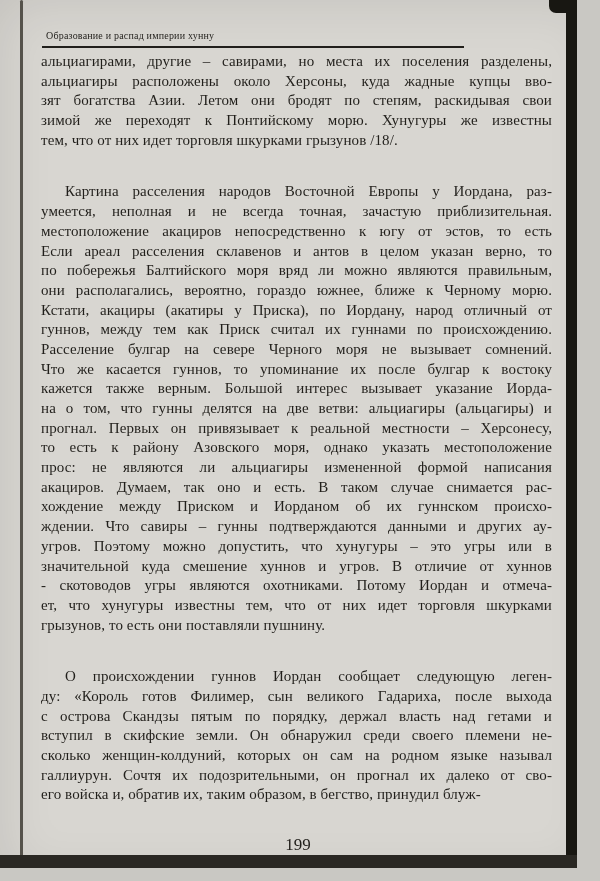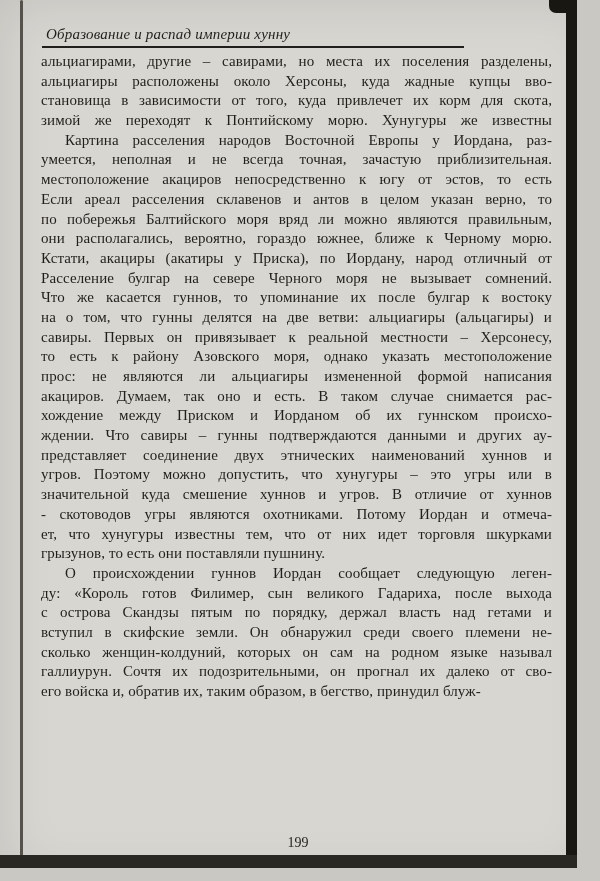--- a/index.html
+++ b/index.html
@@ -49,47 +49,46 @@
     position:absolute;left:0;top:868px;width:577px;height:13px;
     background:var(--paper_outside);
   }
   
   .header{
     position:absolute;left:42px;top:25px;width:422px;
     border-bottom:2px solid var(--ink);
     padding-bottom:3px;
   }
   .header-text{
-    font-style:italic;
-    font-size:15px;
+    font-size:10px;
     color:var(--ink);
     letter-spacing:.2px;
     padding-left:4px;
   }
   
   .body-text{
     position:absolute;left:41px;top:52px;width:511px;
     color:var(--ink);
     font-size:15px;
   }
   .line{
     height:19.7px;
     line-height:19.7px;
     text-align:justify;
     text-align-last:justify;
     overflow:hidden;
     letter-spacing:.1px;
   }
   .line.last{text-align-last:left;}
-  .line.indent{text-indent:24px;}
+  .line.indent{text-indent:24px;margin-top:32px;}
   
   .pagenum{
     position:absolute;left:0;top:835px;width:596px;
     text-align:center;
-    font-size:14px;
+    font-size:17px;
     color:var(--ink);
   }
 </style>
 </head>
 <body>
 
 <div class="scan">
 
   <div class="edge-left"></div>
   <div class="right-outside"></div>
@@ -98,39 +97,41 @@
   <div class="bottom-outside"></div>
   <div class="edge-bottom"></div>
 
   <div class="header">
     <span class="header-text">Образование и распад империи хунну</span>
   </div>
 
   <div class="body-text">
       <div class="line">альциагирами, другие – савирами, но места их поселения разделены,</div>
       <div class="line">альциагиры расположены около Херсоны, куда жадные купцы вво-</div>
-      <div class="line">становища в зависимости от того, куда привлечет их корм для скота,</div>
+      <div class="line">зят богатства Азии. Летом они бродят по степям, раскидывая свои</div>
       <div class="line">зимой же переходят к Понтийскому морю. Хунугуры же известны</div>
+      <div class="line last">тем, что от них идет торговля шкурками грызунов /18/.</div>
       <div class="line indent">Картина расселения народов Восточной Европы у Иордана, раз-</div>
       <div class="line">умеется, неполная и не всегда точная, зачастую приблизительная.</div>
       <div class="line">местоположение акациров непосредственно к югу от эстов, то есть</div>
       <div class="line">Если ареал расселения склавенов и антов в целом указан верно, то</div>
       <div class="line">по побережья Балтийского моря вряд ли можно являются правильным,</div>
       <div class="line">они располагались, вероятно, гораздо южнее, ближе к Черному морю.</div>
       <div class="line">Кстати, акациры (акатиры у Приска), по Иордану, народ отличный от</div>
+      <div class="line">гуннов, между тем как Приск считал их гуннами по происхождению.</div>
       <div class="line">Расселение булгар на севере Черного моря не вызывает сомнений.</div>
       <div class="line">Что же касается гуннов, то упоминание их после булгар к востоку</div>
+      <div class="line">кажется также верным. Большой интерес вызывает указание Иорда-</div>
       <div class="line">на о том, что гунны делятся на две ветви: альциагиры (альцагиры) и</div>
-      <div class="line">савиры. Первых он привязывает к реальной местности – Херсонесу,</div>
+      <div class="line">прогнал. Первых он привязывает к реальной местности – Херсонесу,</div>
       <div class="line">то есть к району Азовского моря, однако указать местоположение</div>
       <div class="line">прос: не являются ли альциагиры измененной формой написания</div>
       <div class="line">акациров. Думаем, так оно и есть. В таком случае снимается рас-</div>
       <div class="line">хождение между Приском и Иорданом об их гуннском происхо-</div>
       <div class="line">ждении. Что савиры – гунны подтверждаются данными и других ау-</div>
-      <div class="line">представляет соединение двух этнических наименований хуннов и</div>
       <div class="line">угров. Поэтому можно допустить, что хунугуры – это угры или в</div>
       <div class="line">значительной куда смешение хуннов и угров. В отличие от хуннов</div>
       <div class="line">- скотоводов угры являются охотниками. Потому Иордан и отмеча-</div>
       <div class="line">ет, что хунугуры известны тем, что от них идет торговля шкурками</div>
       <div class="line last">грызунов, то есть они поставляли пушнину.</div>
       <div class="line indent">О происхождении гуннов Иордан сообщает следующую леген-</div>
       <div class="line">ду: «Король готов Филимер, сын великого Гадариха, после выхода</div>
       <div class="line">с острова Скандзы пятым по порядку, держал власть над гетами и</div>
       <div class="line">вступил в скифские земли. Он обнаружил среди своего племени не-</div>
       <div class="line">сколько женщин-колдуний, которых он сам на родном языке называл</div>

